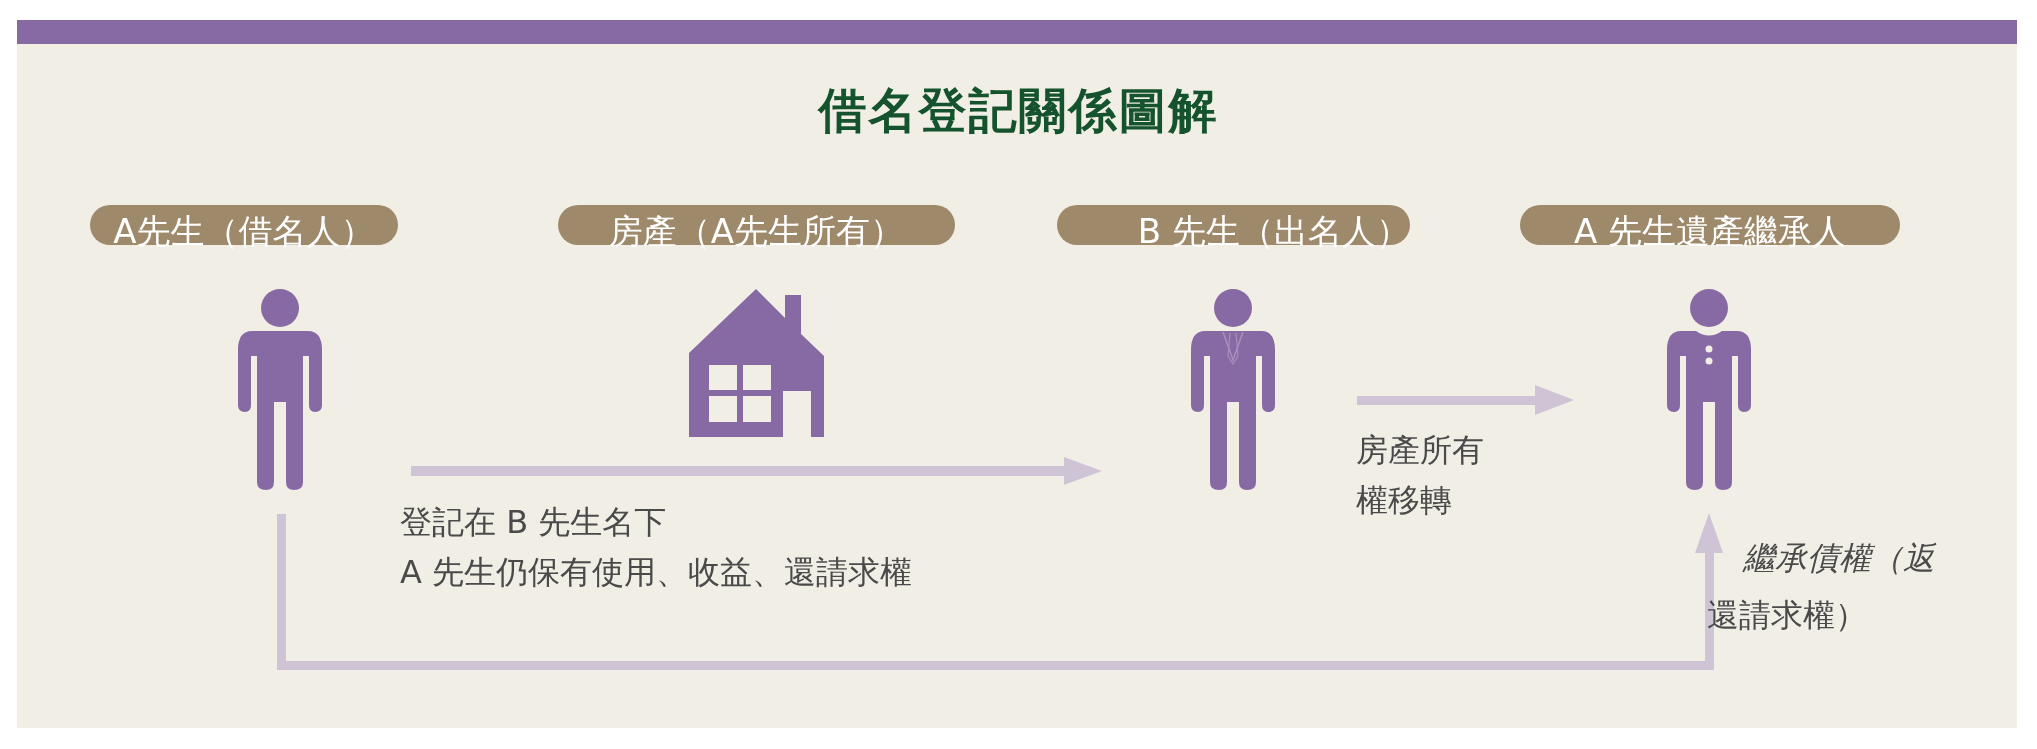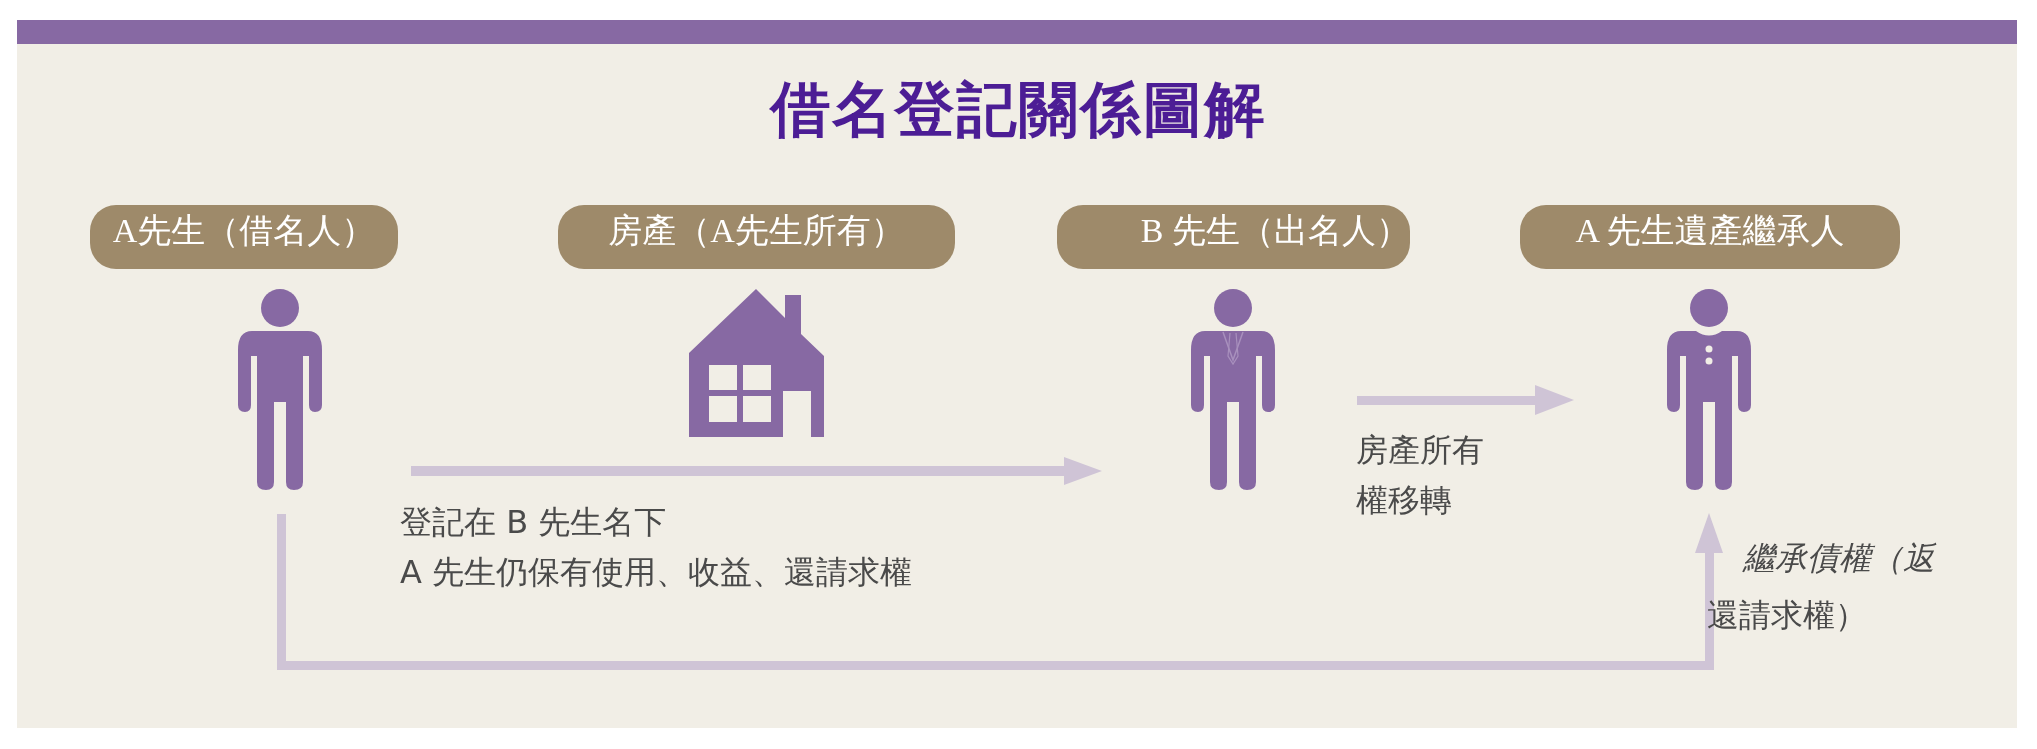--- a/index.html
+++ b/index.html
@@ -1,23 +1,23 @@
 <!DOCTYPE html>
 <html><head>
 <meta charset="utf-8">
 <style>
   html, body { margin: 0; padding: 0; background: #ffffff; }
   body { width: 2037px; height: 749px; position: relative; overflow: hidden;
          font-family: "DejaVu Sans", "Liberation Sans", sans-serif; }
   .panel { position: absolute; left: 17px; top: 20px; width: 2000px; height: 708px; background: #f1eee6; }
   .topbar { position: absolute; left: 17px; top: 20px; width: 2000px; height: 24px; background: #8769a3; }
   .title { position: absolute; left: 0; top: 72px; width: 2037px; text-align: center;
-           font-size: 60px; font-weight: bold; color: #4c1d95; letter-spacing: 2px; line-height: 76px; font-family: Liberation Serif, serif; }
-  .pill { position: absolute; top: 205px; height: 64px; border-radius: 26px; background: #9e8a6a;
-          color: #ffffff; font-size: 34px; line-height: 52px; text-align: center; white-space: nowrap; font-family: Liberation Serif, serif; }
+           font-size: 48px; font-weight: bold; color: #14532d; letter-spacing: 2px; line-height: 76px; }
+  .pill { position: absolute; top: 205px; height: 40px; border-radius: 26px; background: #9e8a6a;
+          color: #ffffff; font-size: 34px; line-height: 52px; text-align: center; white-space: nowrap; }
   .caption { position: absolute; color: #4a4a4a; font-size: 32px; line-height: 50px; white-space: nowrap; }
   .center { text-align: left; }
   svg.diagram { position: absolute; left: 0; top: 0; }
 </style>
 </head>
 <body>
 
 <div class="panel"></div>
 <div class="topbar"></div>
 

